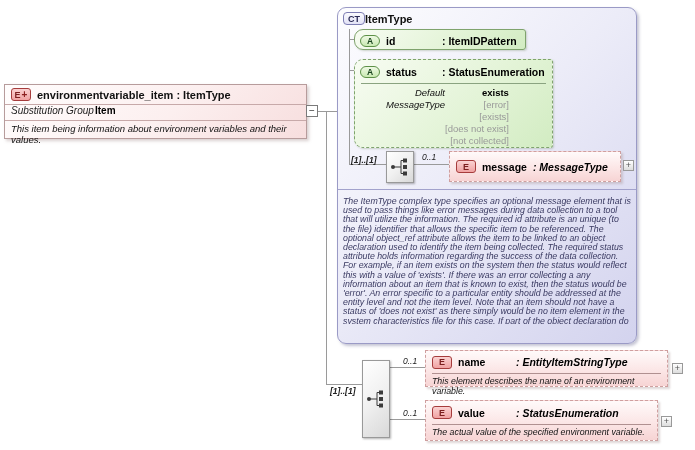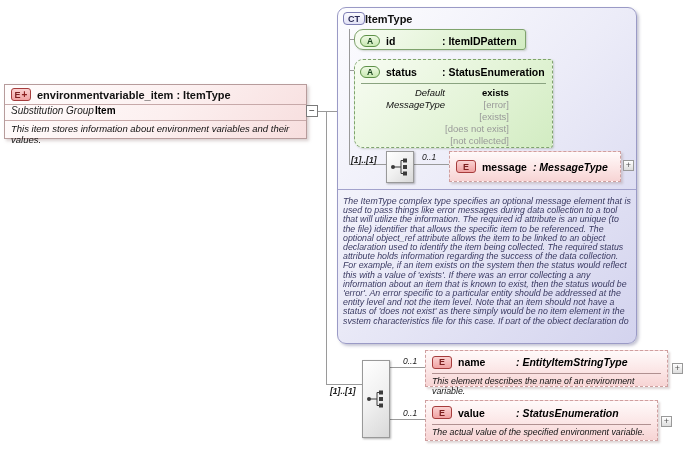--- a/index.html
+++ b/index.html
@@ -138,21 +138,21 @@
     <span class="e-badge">
       <span>E</span>
       <span class="plus">+</span>
     </span>
     <span>environmentvariable_item : ItemType</span>
   </div>
   <div class="left-row2">
     <span class="sg-label">Substitution Group</span>
     <span class="sg-value">Item</span>
   </div>
-  <div class="left-row3">This item stores information about environment variables and their values.</div>
+  <div class="left-row3">This item being information about environment variables and their values.</div>
 </div>
 
 <div class="minus-box">−</div>
 
 <div class="ct-box">
   <div class="ct-header">
     <span class="ct-badge">CT</span>
     <span class="ct-title">ItemType</span>
   </div>
 

